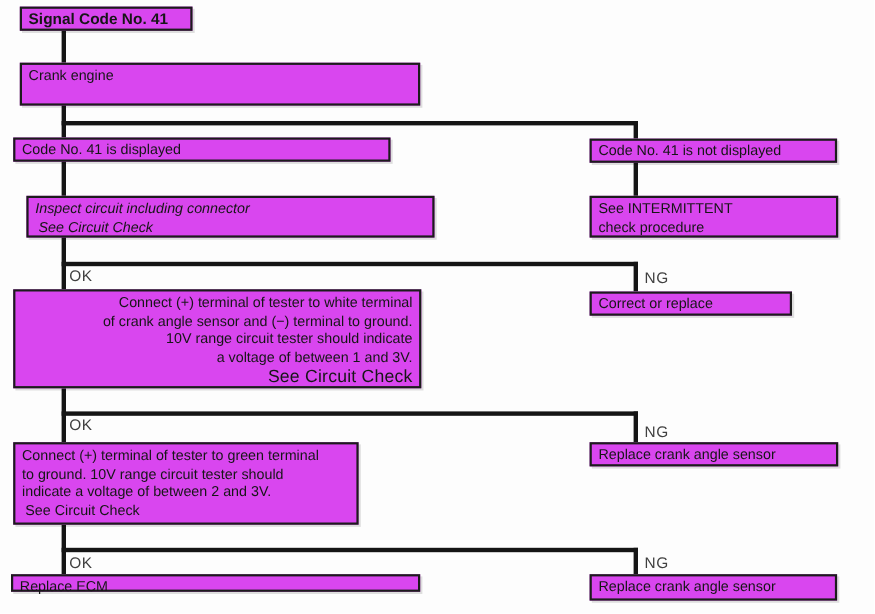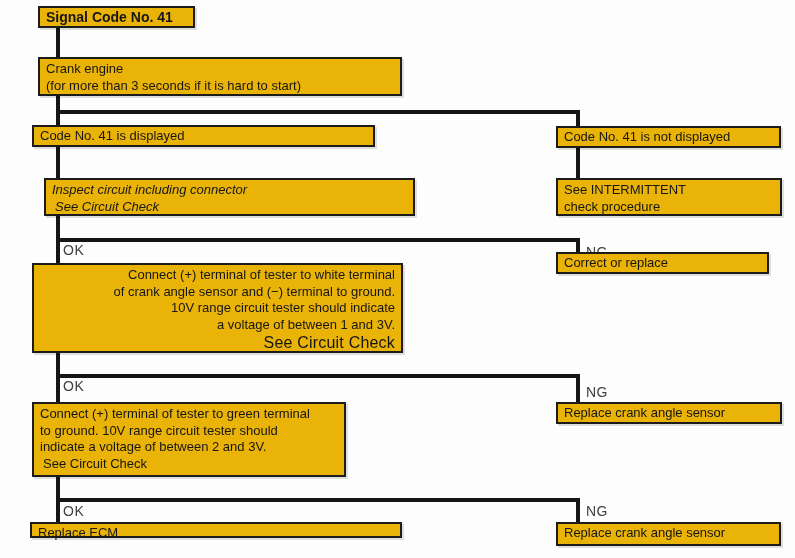--- a/index.html
+++ b/index.html
@@ -9,27 +9,26 @@
     height: 558px;
     background: #fdfdfd;
     font-family: "Liberation Sans", sans-serif;
     color: #161616;
     overflow: hidden;
   }
   .box {
     position: absolute;
     box-sizing: border-box;
     border: 2px solid #1c1c1c;
-    background: #eab308;
+    background: #d946ef;
     padding: 2px 6px 0 6px;
     font-size: 13px;
     line-height: 16.5px;
     box-shadow: 2px 2px 0 rgba(0,0,0,0.12);
     white-space: nowrap;
-    margin-left: 20px;
   }
   .box .tline { display: block; }
   .box .indent { padding-left: 3px; }
   .box .big { font-size: 16px; line-height: 19px; letter-spacing: 0.2px; }
   .box.title { font-weight: bold; font-size: 14px; padding-top: 1px; }
   .single { padding-top: 1px; }
   .conn { position: absolute; background: #151515; }
   .branch-label {
     position: absolute;
     font-size: 14px;
@@ -68,21 +67,20 @@
   <div class="branch-label" style="left:586px; top:385px;">NG</div>
   <div class="branch-label" style="left:63px; top:504px;">OK</div>
   <div class="branch-label" style="left:586px; top:504px;">NG</div>
 
   <div class="box title single" style="left:18px; top:6px; width:157px; height:22px;">
     <span class="tline">Signal Code No. 41</span>
   </div>
 
   <div class="box" style="left:18px; top:57px; width:364px; height:39px;">
     <span class="tline">Crank engine</span>
-    <span class="tline">(for more than 3 seconds if it is hard to start)</span>
   </div>
 
   <div class="box single" style="left:12px; top:125px; width:343px; height:22px;">
     <span class="tline">Code No. 41 is displayed</span>
   </div>
 
   <div class="box" style="left:24px; top:178px; width:371px; height:38px;font-style:italic;">
     <span class="tline">Inspect circuit including connector</span>
     <span class="tline indent">See Circuit Check</span>
   </div>
@@ -108,21 +106,21 @@
 
   <div class="box single" style="left:536px; top:126px; width:225px; height:22px;">
     <span class="tline">Code No. 41 is not displayed</span>
   </div>
 
   <div class="box" style="left:536px; top:178px; width:226px; height:38px;">
     <span class="tline">See INTERMITTENT</span>
     <span class="tline">check procedure</span>
   </div>
 
-  <div class="box single" style="left:536px; top:252px; width:213px; height:22px;">
+  <div class="box single" style="left:536px; top:265px; width:184px; height:22px;">
     <span class="tline">Correct or replace</span>
   </div>
 
   <div class="box single" style="left:536px; top:402px; width:226px; height:22px;">
     <span class="tline">Replace crank angle sensor</span>
   </div>
 
   <div class="box single" style="left:536px; top:522px; width:225px; height:24px;">
     <span class="tline">Replace crank angle sensor</span>
   </div>

